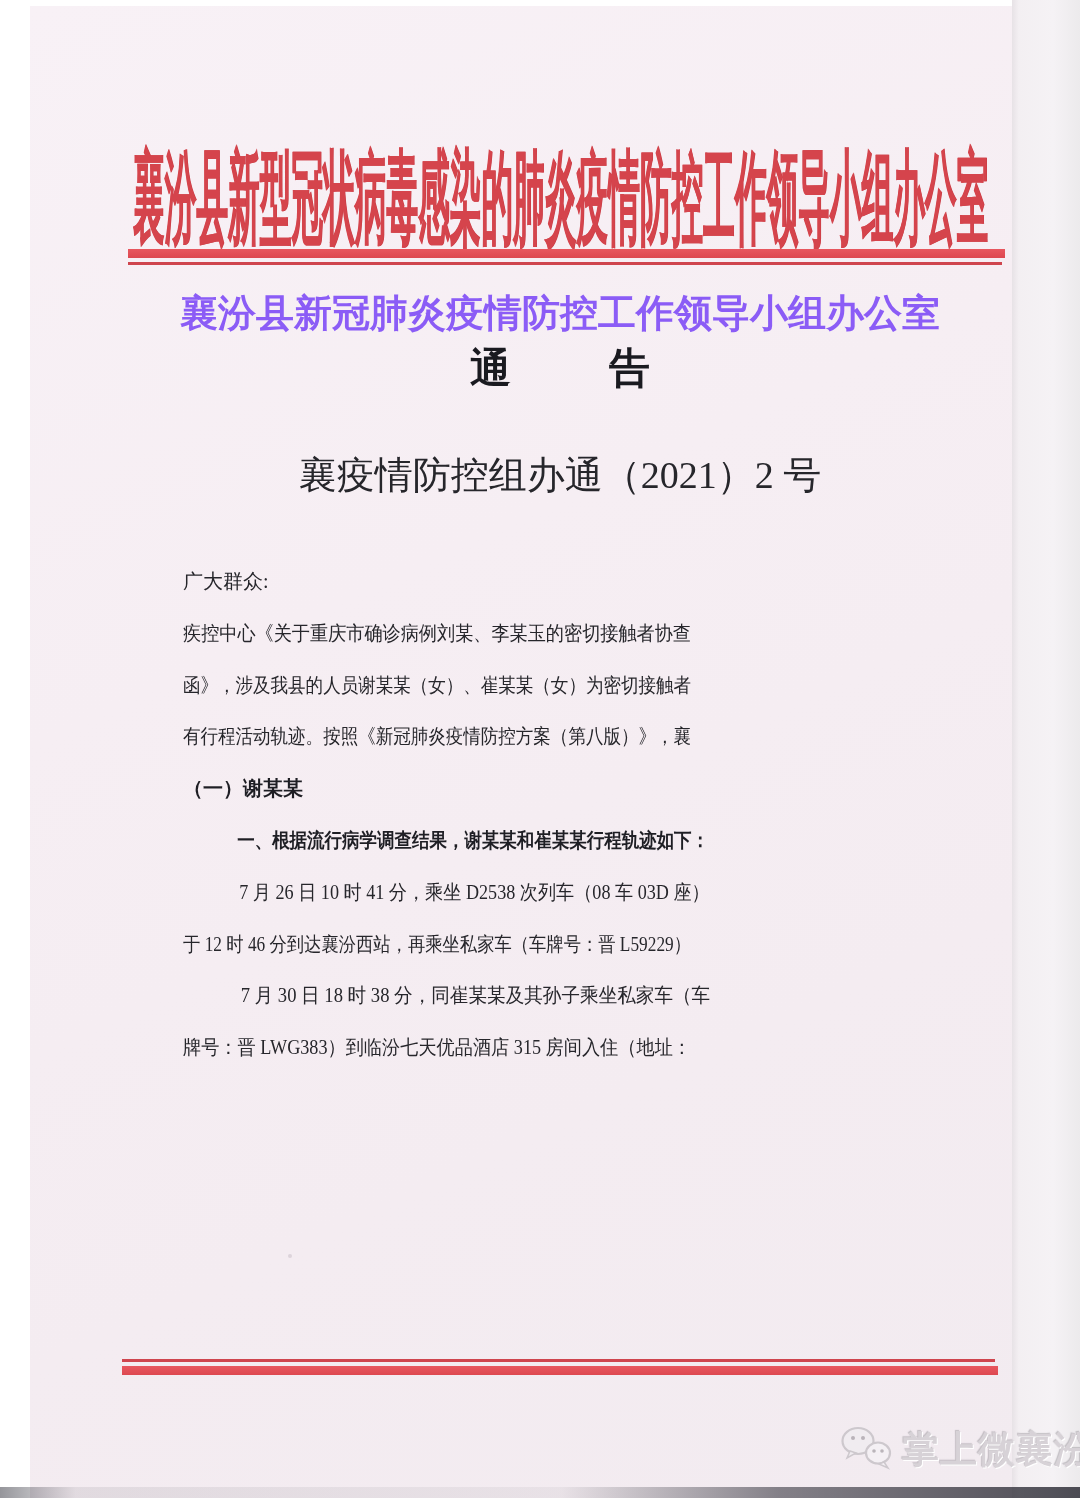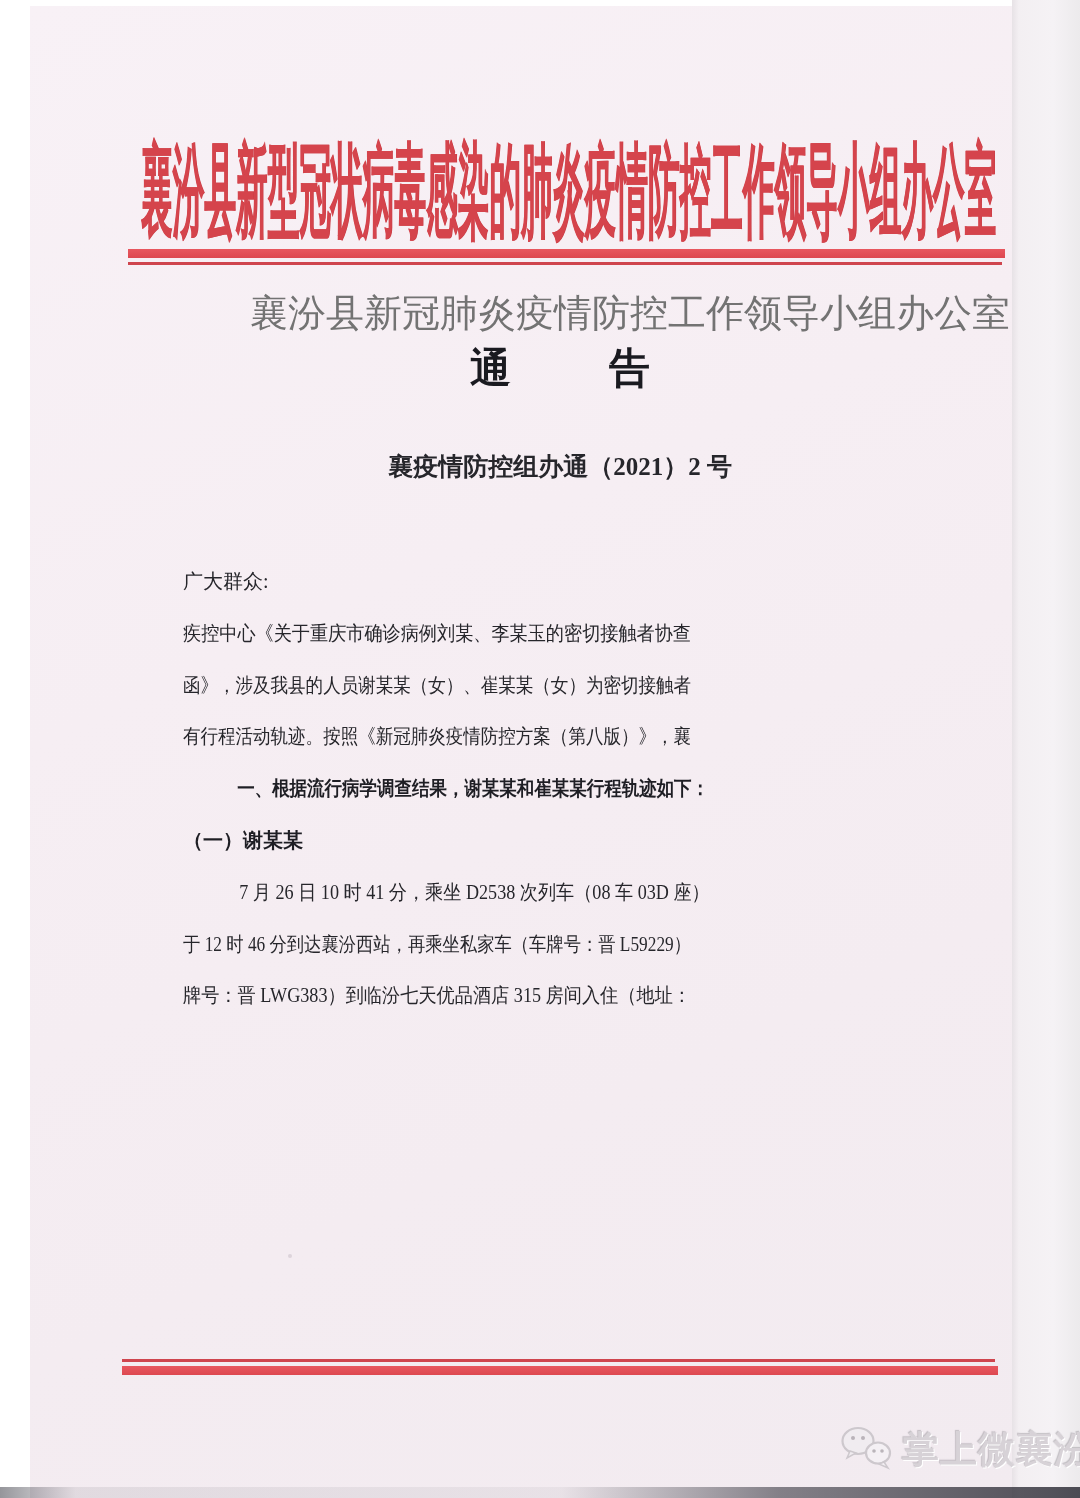--- a/index.html
+++ b/index.html
@@ -33,25 +33,24 @@
     left: 0; bottom: 0;
     width: 1080px; height: 11px;
     background: linear-gradient(to right,
       rgba(62,62,72,0.55) 0%, rgba(62,62,72,0.10) 7%,
       rgba(62,62,72,0.06) 52%, rgba(40,40,50,0.55) 72%,
       rgba(30,30,40,0.78) 100%);
   }
   
   .banner {
     position: absolute;
-    left: 130px; top: 124px;
+    left: 130px; top: 131px;
     width: 860px; height: 112px;
     display: flex; justify-content: center; align-items: flex-start;
     overflow: visible;
-    margin-left: 8px;
   }
   .banner .stretch {
     display: inline-block;
     white-space: nowrap;
     font-size: 33px;
     font-weight: bold;
     color: #d5444c;
     text-shadow: 0.5px 0 0 #c73b44;
     transform: scale(0.96, 3.1);
     transform-origin: 50% 0;
@@ -59,44 +58,43 @@
   .rule { position: absolute; }
   .rule-top-thick  { left: 128px; top: 249px;  width: 877px; height: 9px; background: linear-gradient(to bottom,#e8575f,#dd4850); }
   .rule-top-thin   { left: 128px; top: 262px;  width: 874px; height: 3px; background: #cf454e; }
   .rule-bot-thin   { left: 122px; top: 1359px; width: 873px; height: 3px; background: #cf454e; }
   .rule-bot-thick  { left: 122px; top: 1366px; width: 876px; height: 9px; background: linear-gradient(to bottom,#e8575f,#dd4850); }
   
   .doc-title-1 {
     position: absolute;
     left: 110px; top: 288px;
     width: 900px;
-    text-align: right;
+    text-align: center;
     font-size: 38px;
-    font-weight: normal;
-    color: #737373;
+    font-weight: bold;
+    color: #8b5cf6;
     letter-spacing: 0px;
   }
   .doc-title-2 {
     position: absolute;
     left: 110px; top: 341px;
     width: 900px;
     display: flex; justify-content: center;
     gap: 98px;
     font-size: 41px;
     font-weight: bold;
     color: #1a1a20;
   }
   .doc-number {
     position: absolute;
     left: 110px; top: 450px;
     width: 900px;
     text-align: center;
-    font-size: 25px;
+    font-size: 38px;
     color: #26262b;
-    font-weight: bold;
   }
   
   .body-block {
     position: absolute;
     left: 183px; top: 556px;
     width: 762px;
   }
   .ln {
     height: 51.8px;
     line-height: 51.8px;
@@ -155,24 +153,25 @@
     <span>告</span>
   </div>
 
   <div class="doc-number">襄疫情防控组办通（2021）2 号</div>
 
   <div class="body-block">
     <div class="ln"><span class="fit">广大群众:</span></div>
     <div class="ln just"><span class="fit" style="transform: scaleX(0.907143);">疾控中心《关于重庆市确诊病例刘某、李某玉的密切接触者协查</span></div>
     <div class="ln just"><span class="fit" style="transform: scaleX(0.875862);">函》，涉及我县的人员谢某某（女）、崔某某（女）为密切接触者</span></div>
     <div class="ln just"><span class="fit" style="transform: scaleX(0.875862);">有行程活动轨迹。按照《新冠肺炎疫情防控方案（第八版）》，襄</span></div>
+    <div class="ln hei"><span class="fit">（一）谢某某</span></div>
     <div class="ln indent hei just"><span class="fit" style="transform: scaleX(0.873853);">一、根据流行病学调查结果，谢某某和崔某某行程轨迹如下：</span></div>
-    <div class="ln hei"><span class="fit">（一）谢某某</span></div>
     <div class="ln indent just"><span class="fit" style="transform: scaleX(0.906772);">7 月 26 日 10 时 41 分，乘坐 D2538 次列车（08 车 03D 座）</span></div>
     <div class="ln just"><span class="fit" style="transform: scaleX(0.865095);">于 12 时 46 分到达襄汾西站，再乘坐私家车（车牌号：晋 L59229）</span></div>
+    <div class="ln indent just"><span class="fit" style="transform: scaleX(0.929835);">7 月 30 日 18 时 38 分，同崔某某及其孙子乘坐私家车（车</span></div>
     <div class="ln just"><span class="fit" style="transform: scaleX(0.908664);">牌号：晋 LWG383）到临汾七天优品酒店 315 房间入住（地址：</span></div>
   </div>
 
   <div class="rule rule-bot-thin"></div>
   <div class="rule rule-bot-thick"></div>
 
   <div class="watermark">
     <span>
       <svg width="56" height="48" viewBox="0 0 56 48">
         <ellipse cx="18" cy="17" rx="15.5" ry="13" fill="#f0ecf0" stroke="#cdc8cd" stroke-width="2.2"></ellipse>

